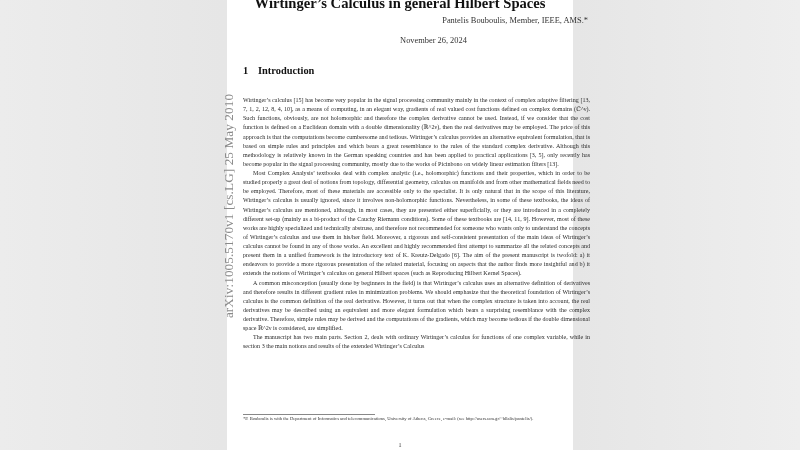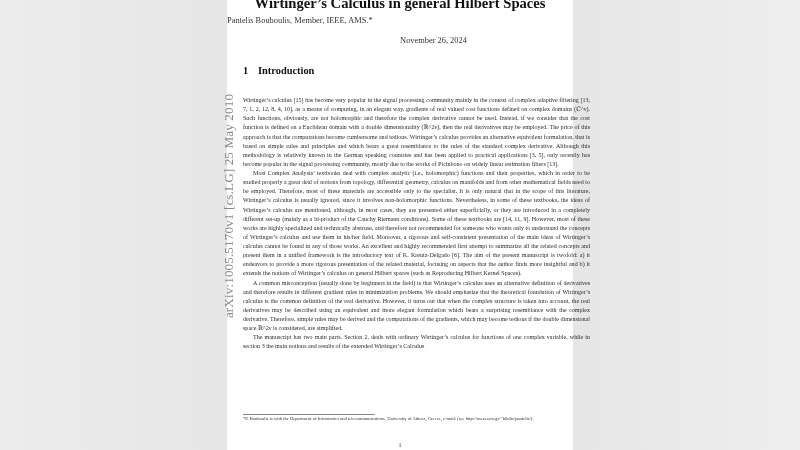--- a/index.html
+++ b/index.html
@@ -17,21 +17,21 @@
     .arxiv-stamp {
       position: absolute; left: 221px; top: 206px;
       transform-origin: 0 0; transform: rotate(-90deg) translate(-50%, 0);
       font-size: 13.2px; color: #8a8a8a; white-space: nowrap; letter-spacing: 0.1px;
     }
     .title {
       position: absolute; left: 0; width: 346px; top: -5px; text-align: center;
       font-size: 14.6px; font-weight: bold; color: #111; white-space: nowrap;
     }
     .author {
-      position: absolute; left: 0; width: 346px; top: 16px; text-align: left;
+      position: absolute; left: 15px; width: 346px; top: 16px; text-align: right;
       font-size: 8.4px; color: #333; white-space: nowrap;
     }
     .date {
       position: absolute; left: 0; width: 413px; top: 36px; text-align: center;
       font-size: 8.4px; color: #333;
     }
     .section-heading {
       position: absolute; left: 16px; top: 65px; font-size: 10.4px; font-weight: bold; color: #111;
     }
     .section-heading .num { display: inline-block; width: 15px; }

